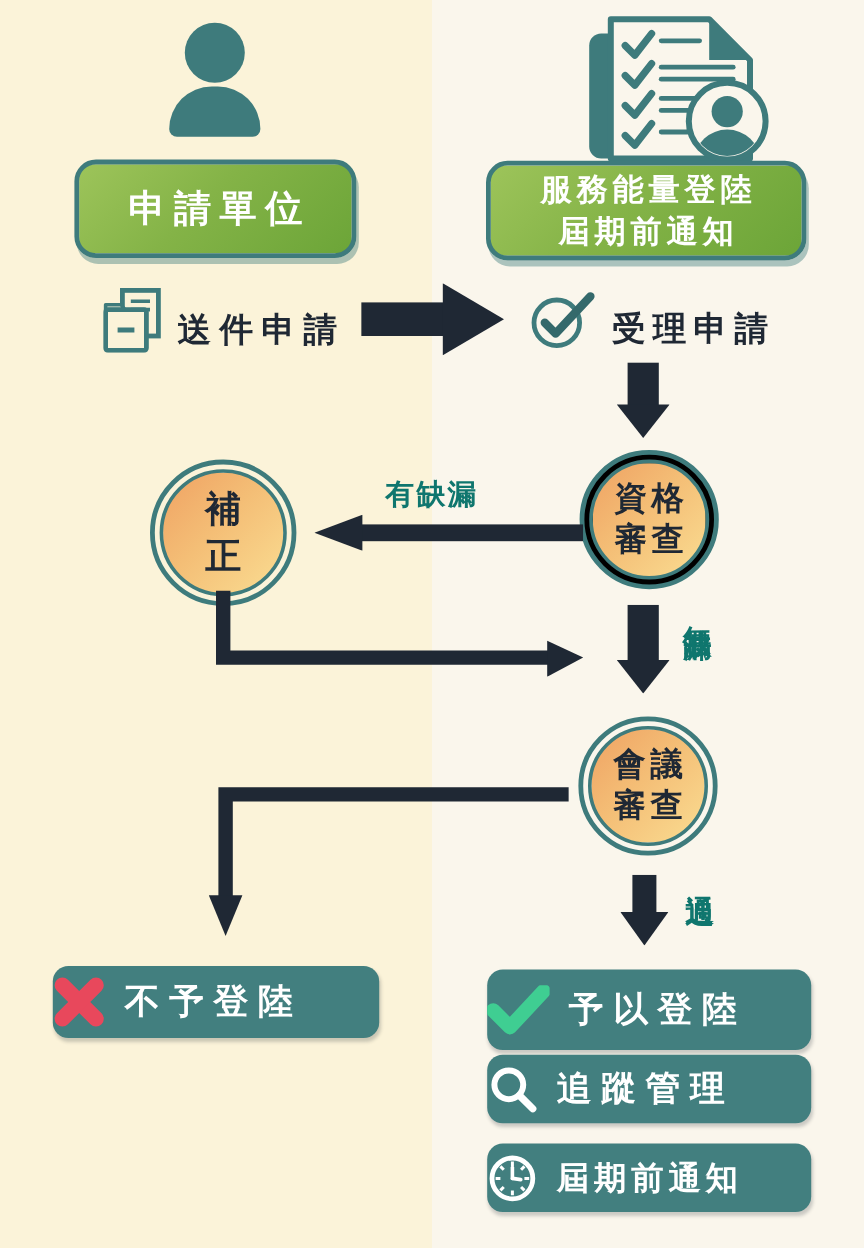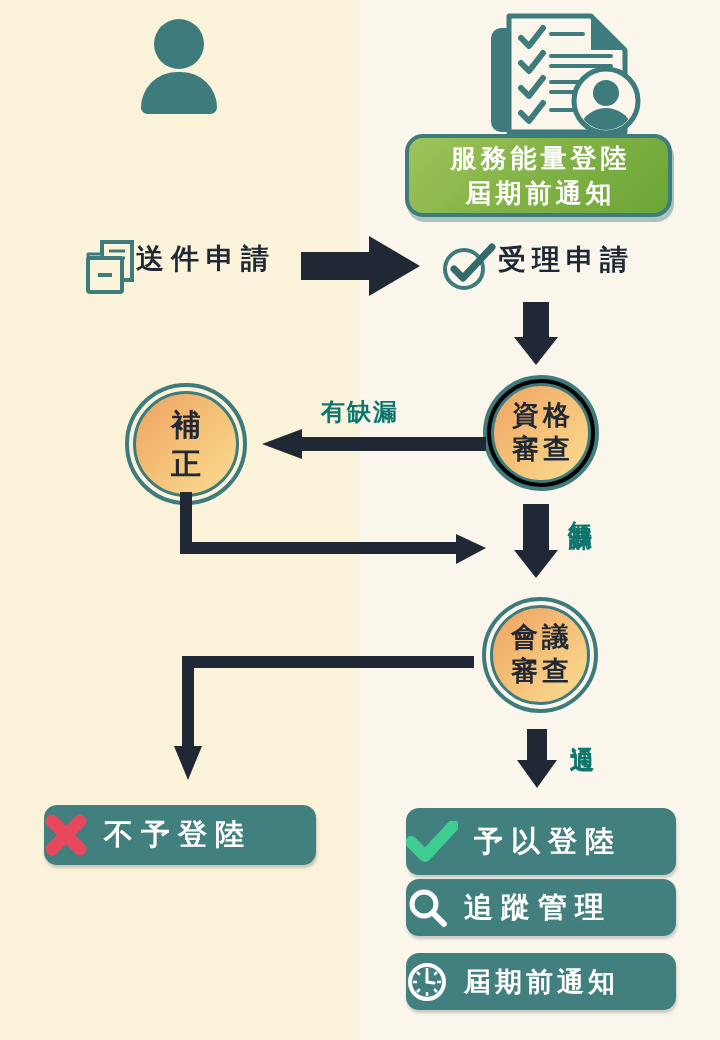--- a/index.html
+++ b/index.html
@@ -24,21 +24,21 @@
   
   .teal-pill{
     position:absolute;display:flex;align-items:center;justify-content:flex-start;gap:16px;
     background:#427F7F;border-radius:13px;color:#fff;font-weight:700;
     box-shadow:1px 3px 3px rgba(30,40,50,.22);box-sizing:border-box;
   }
   .teal-pill .lbl{font-size:29px;letter-spacing:8px;}
   .teal-pill .lbl.sm{font-size:27px;letter-spacing:4px;}
 
   
-  .flow-row{position:absolute;display:flex;align-items:flex-start;}
+  .flow-row{position:absolute;display:flex;align-items:flex-end;gap:12px;}
   .flow-label{font-size:28px;font-weight:600;color:#1F2834;letter-spacing:7px;white-space:nowrap;}
 
   
   .node-outer{
     position:absolute;border-radius:50%;border:4px solid #3E7B7C;
     display:flex;align-items:center;justify-content:center;box-sizing:border-box;
   }
   .node-inner{
     border-radius:50%;border:3px solid #3E7B7C;
     background:linear-gradient(135deg,#EFA263 0%,#F4BE76 45%,#FADD92 100%);
@@ -89,20 +89,23 @@
     <circle cx="119" cy="89" r="32" fill="#FAF6EC" stroke="#3E7B7C" stroke-width="5"></circle>
     <clipPath id="badgeclip">
         <circle cx="119" cy="89" r="29"></circle>
       </clipPath>
     <g clip-path="url(#badgeclip)">
       <circle cx="119" cy="81" r="13" fill="#3E7B7C"></circle>
       <path d="M92,121 a27,25 0 0 1 54,0 Z" fill="#3E7B7C"></path>
     </g>
   </svg>
 
+  <div class="actor-pill" style="left:62px;top:133px;width:235px;height:82px;">
+    <span class="t1">申請單位</span>
+  </div>
   <div class="actor-pill" style="left:405px;top:134px;width:267px;height:83px;">
     <span class="t2">
       <span>服務能量登陸</span><br>
       <span>屆期前通知</span>
     </span>
   </div>
 
   <div class="flow-row" style="left:86px;top:240px;">
     <svg width="50" height="54" viewBox="0 0 50 54">
       <rect x="16" y="2" width="30" height="38" fill="#FBF3D9" stroke="#3E7B7C" stroke-width="4"></rect>

